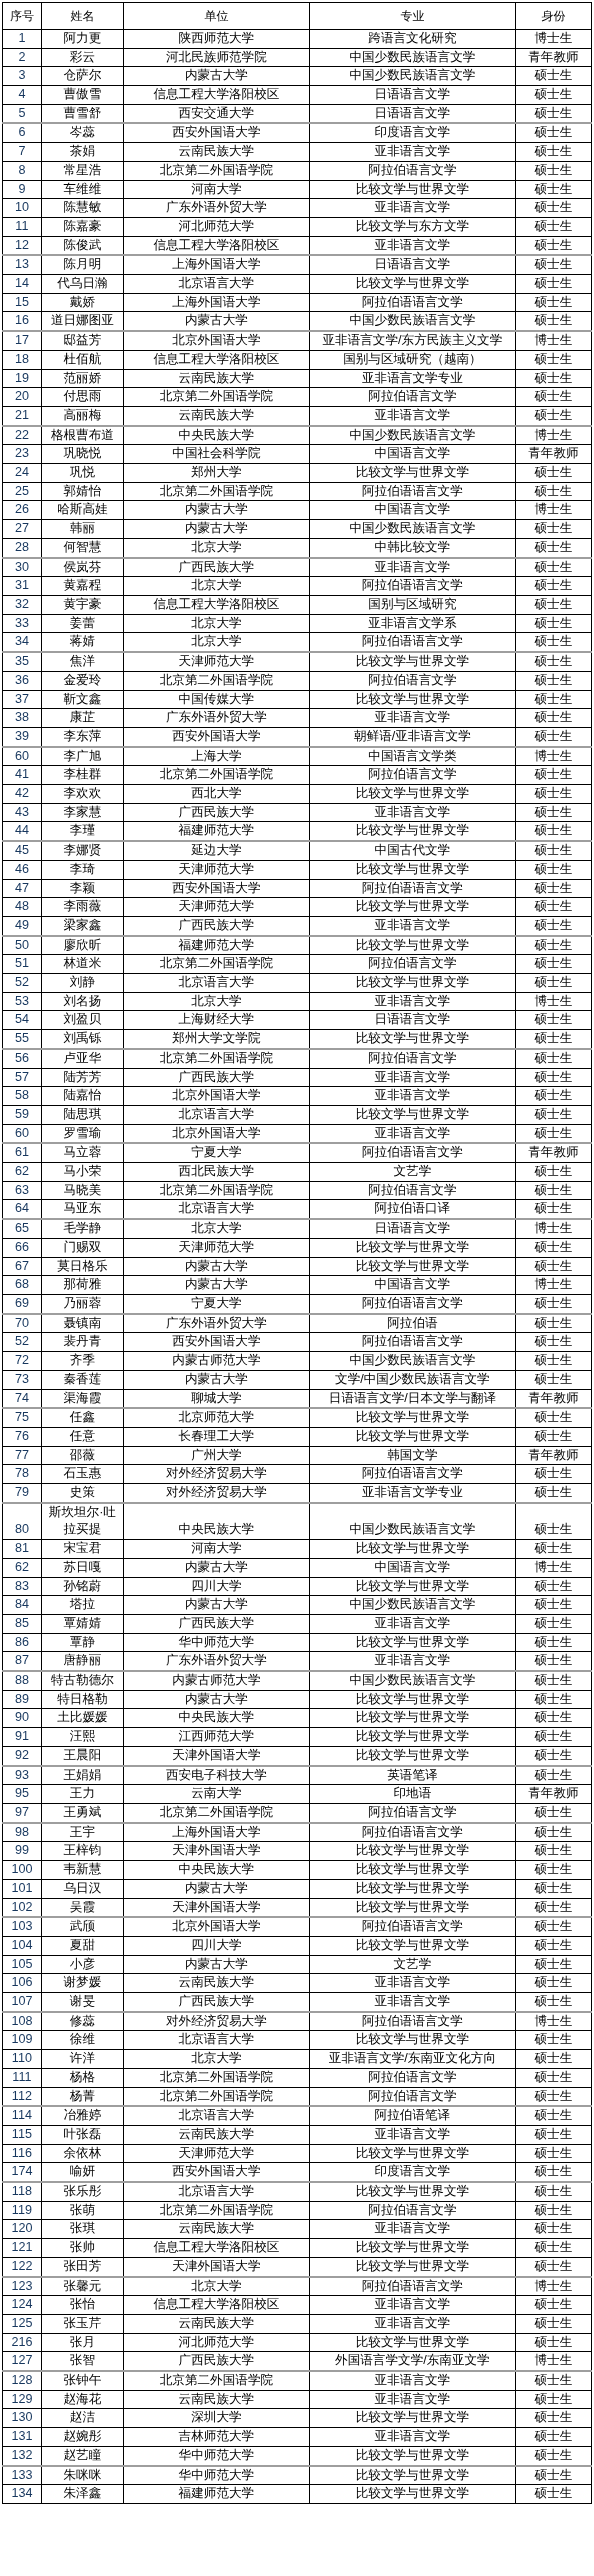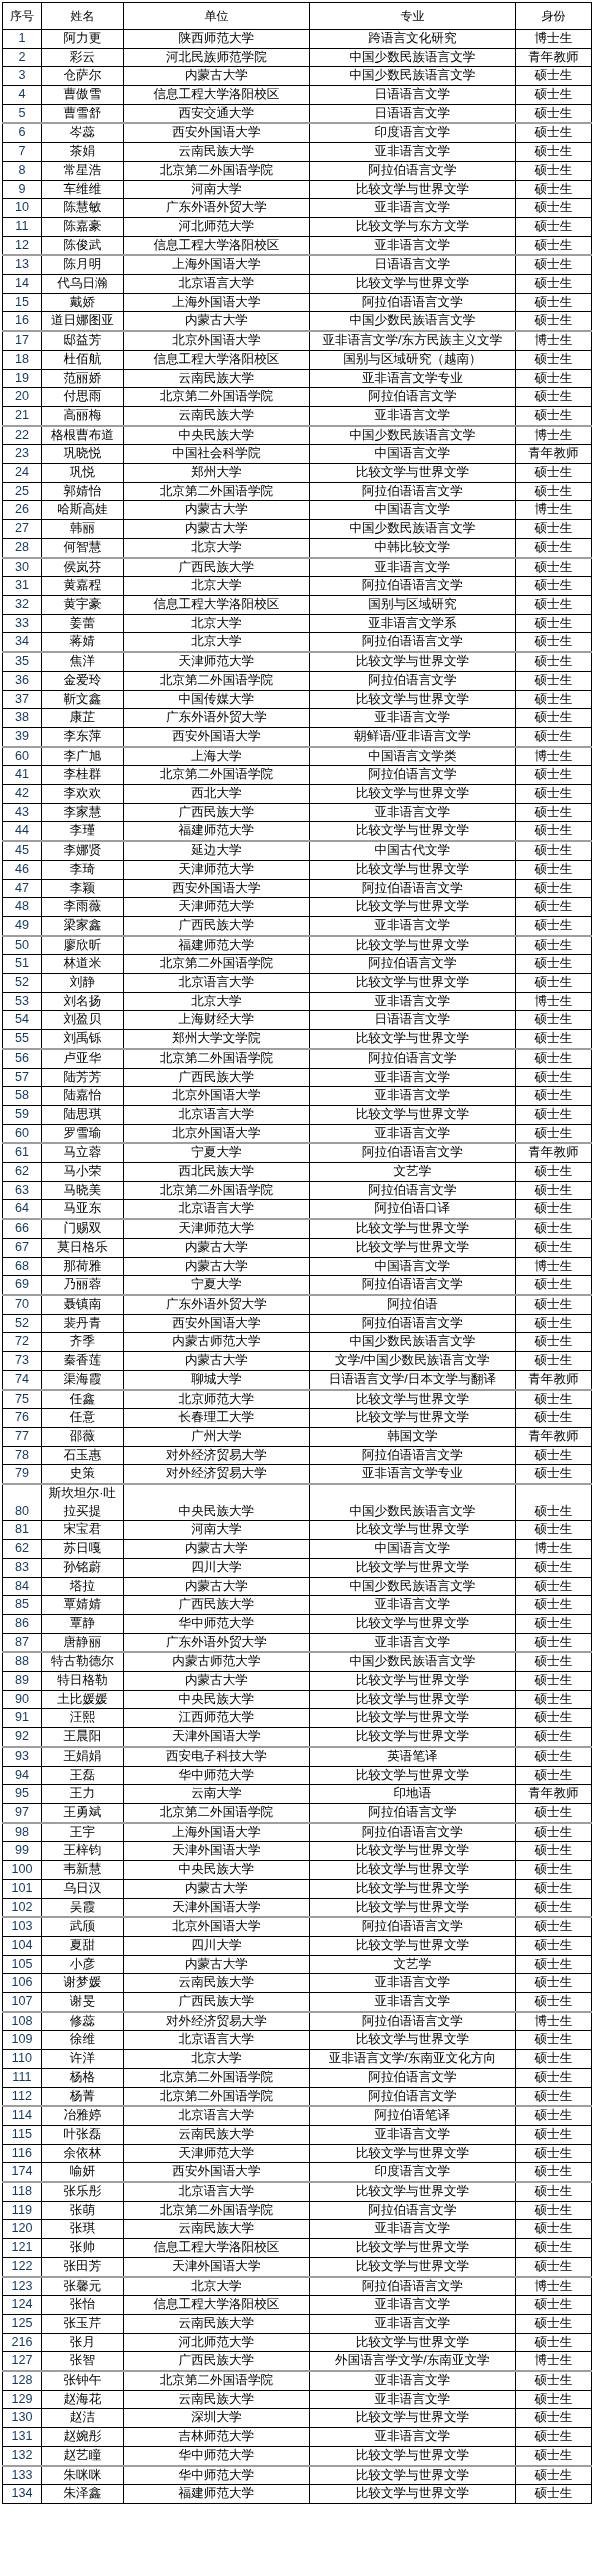--- a/index.html
+++ b/index.html
@@ -522,20 +522,27 @@
           <td>硕士生</td>
         </tr>
         <tr class="sep-after">
           <td class="cell-no">64</td>
           <td>马亚东</td>
           <td>北京语言大学</td>
           <td>阿拉伯语口译</td>
           <td>硕士生</td>
         </tr>
         <tr>
+          <td class="cell-no">65</td>
+          <td>毛学静</td>
+          <td>北京大学</td>
+          <td>日语语言文学</td>
+          <td>博士生</td>
+        </tr>
+        <tr>
           <td class="cell-no">66</td>
           <td>门赐双</td>
           <td>天津师范大学</td>
           <td>比较文学与世界文学</td>
           <td>硕士生</td>
         </tr>
         <tr>
           <td class="cell-no">67</td>
           <td>莫日格乐</td>
           <td>内蒙古大学</td>
@@ -715,27 +722,20 @@
           <td>王晨阳</td>
           <td>天津外国语大学</td>
           <td>比较文学与世界文学</td>
           <td>硕士生</td>
         </tr>
         <tr>
           <td class="cell-no">93</td>
           <td>王娟娟</td>
           <td>西安电子科技大学</td>
           <td>英语笔译</td>
-          <td>硕士生</td>
-        </tr>
-        <tr>
-          <td class="cell-no">94</td>
-          <td>王磊</td>
-          <td>华中师范大学</td>
-          <td>比较文学与世界文学</td>
           <td>硕士生</td>
         </tr>
         <tr>
           <td class="cell-no">95</td>
           <td>王力</td>
           <td>云南大学</td>
           <td>印地语</td>
           <td>青年教师</td>
         </tr>
         <tr class="sep-after">

